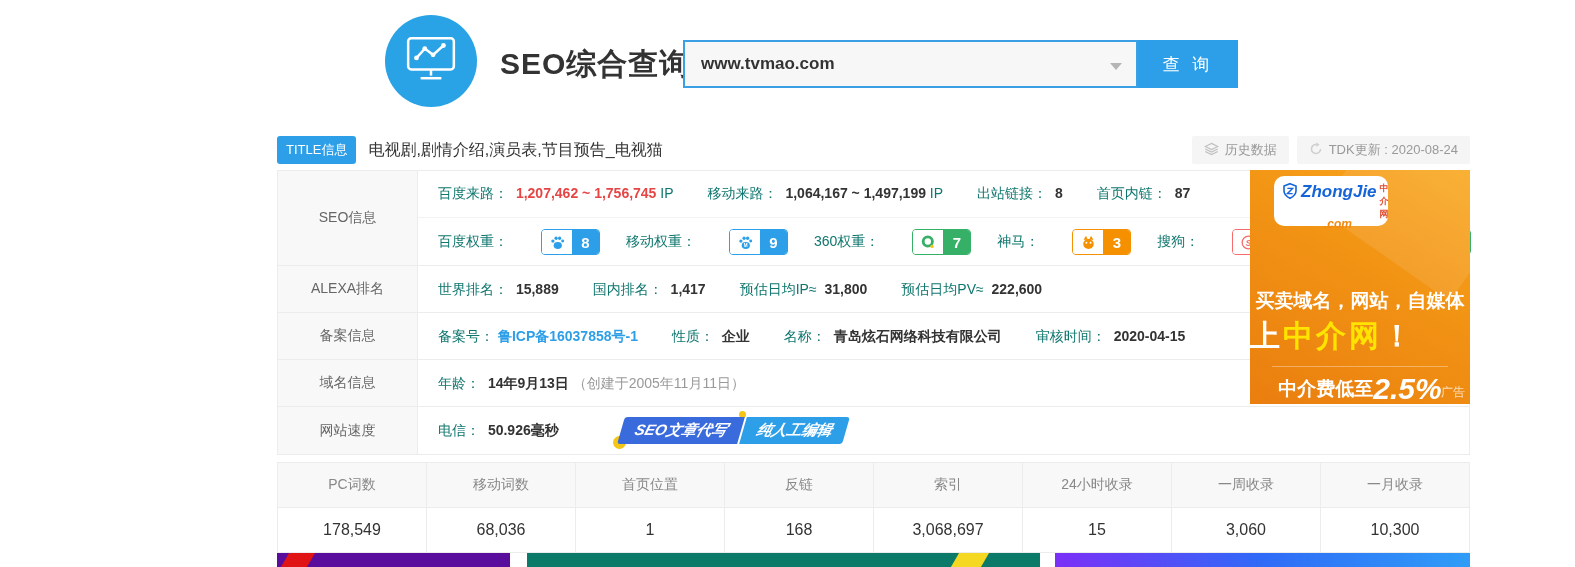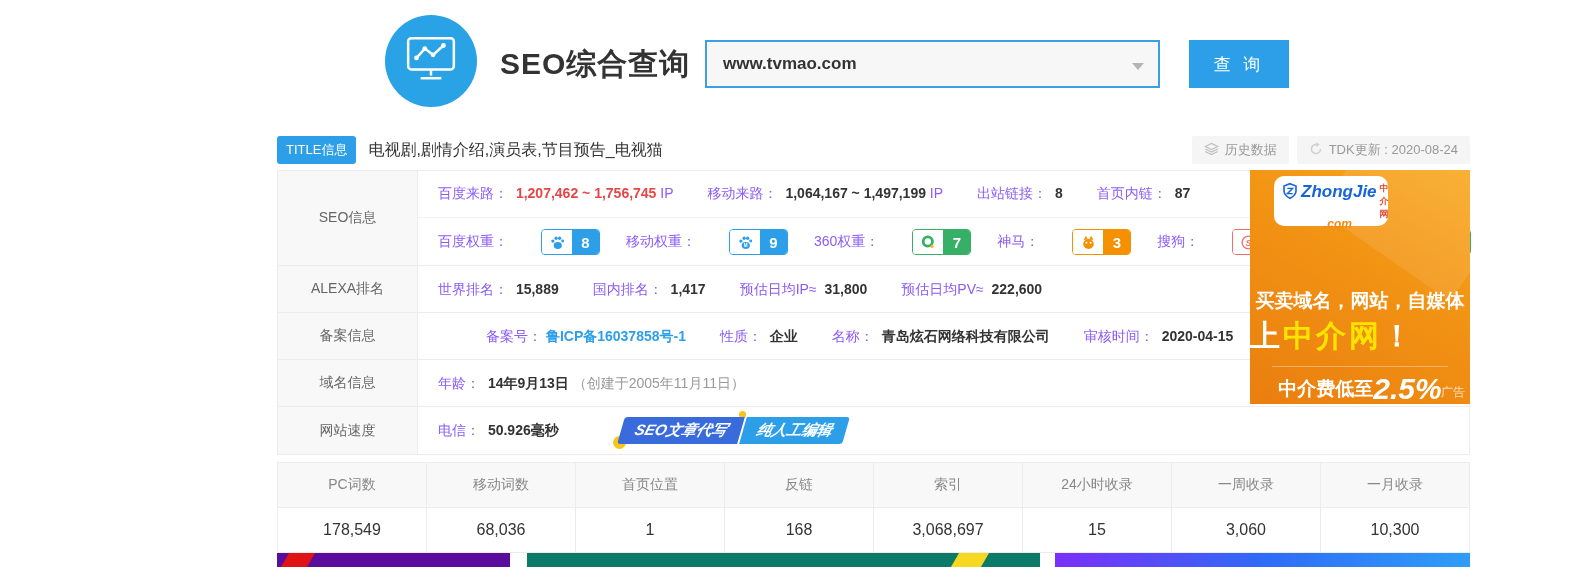--- a/index.html
+++ b/index.html
@@ -5,21 +5,21 @@
   * { margin:0; padding:0; box-sizing:border-box; }
   html,body { width:1575px; height:567px; background:#fff; overflow:hidden;
     font-family:"Liberation Sans","DejaVu Sans",sans-serif; color:#333; }
   .page { position:absolute; left:277px; top:0; width:1193px; height:472px; }
 
   
   .logo { position:absolute; left:108px; top:15px; width:92px; height:92px;
     border-radius:50%; background:#29a3e6; display:flex; align-items:center; justify-content:center; }
   .app-title { position:absolute; left:223px; top:44px; font-size:30px; font-weight:700;
     color:#333; letter-spacing:1px; }
-  .searchbar { position:absolute; left:428px; top:40px; height:48px; display:flex;gap:29px; }
+  .searchbar { position:absolute; left:406px; top:40px; height:48px; display:flex; }
   .input-wrap { position:relative; width:455px; height:48px; border:2px solid #3aa0e3;
     background:#f7f7f7; }
   .domain-input { width:100%; height:100%; border:none; outline:none; background:transparent;
     padding:0 40px 0 16px; font-size:17px; font-weight:700; color:#333;
     font-family:"Liberation Sans","DejaVu Sans",sans-serif; }
   .caret { position:absolute; right:14px; top:21px; width:0; height:0;
     border-left:6px solid transparent; border-right:6px solid transparent;
     border-top:7px solid #b5b5b5; cursor:pointer; }
   .query-btn { width:100px; height:48px; border:none; background:#2d9fe8; color:#fff;
     font-size:17px; cursor:pointer; font-family:inherit; letter-spacing:4px; }
@@ -40,21 +40,21 @@
     border:1px solid #ececec; background:#fff; }
   .sect { display:flex; border-bottom:1px solid #ececec; }
   .sect:last-child { border-bottom:none; }
   .lbl { width:140px; flex:none; background:#f8f8f8; border-right:1px solid #ececec;
     display:flex; align-items:center; justify-content:center; color:#666; font-size:14px; }
   .content-col { flex:1; min-width:0; }
   .crow { height:47px; display:flex; align-items:center; padding-left:20px; font-size:14px;
     color:#666; white-space:nowrap; }
   .crow.r1 { border-bottom:1px solid #f3f3f3; }
   .item { margin-right:34px; }
-  .klabel { color:#8b5cf6; }
+  .klabel { color:#0f766e; }
   .kval { color:#333; font-weight:700; margin-left:4px; }
   .red { color:#e64545; }
   .link { color:#2d9fe8; font-weight:700; cursor:pointer; text-decoration:none; }
   .gray { color:#999; font-weight:400; }
 
   
   .witem { display:flex; align-items:center; margin-right:26px;gap:27px; }
   .wbadge { display:flex; margin-left:6px; height:26px; border-radius:4px; overflow:hidden;
     border:1px solid; cursor:pointer; }
   .wicon { width:30px; background:#fff; display:flex; align-items:center; justify-content:center; }
@@ -304,21 +304,21 @@
           <span class="item"><span class="klabel">国内排名：</span>
             <span class="kval">1,417</span></span>
           <span class="item"><span class="klabel">预估日均IP≈</span>
             <span class="kval">31,800</span></span>
           <span class="item"><span class="klabel">预估日均PV≈</span>
             <span class="kval">222,600</span></span>
         </div>
       </div>
     </div>
 
-    <div class="sect" style="height:47px;gap:48px;">
+    <div class="sect" style="height:47px;">
       <div class="lbl">备案信息</div>
       <div class="content-col">
         <div class="crow">
           <span class="item"><span class="klabel">备案号：</span>
             <a class="link">鲁ICP备16037858号-1</a></span>
           <span class="item"><span class="klabel">性质：</span>
             <span class="kval">企业</span></span>
           <span class="item"><span class="klabel">名称：</span>
             <span class="kval">青岛炫石网络科技有限公司</span></span>
           <span class="item"><span class="klabel">审核时间：</span>

